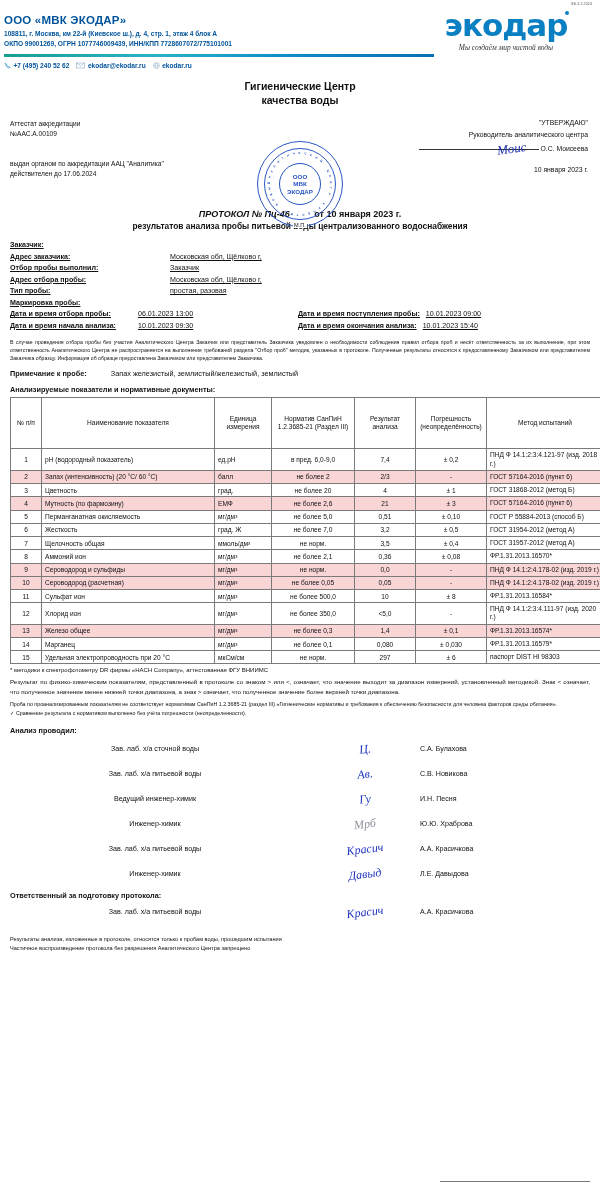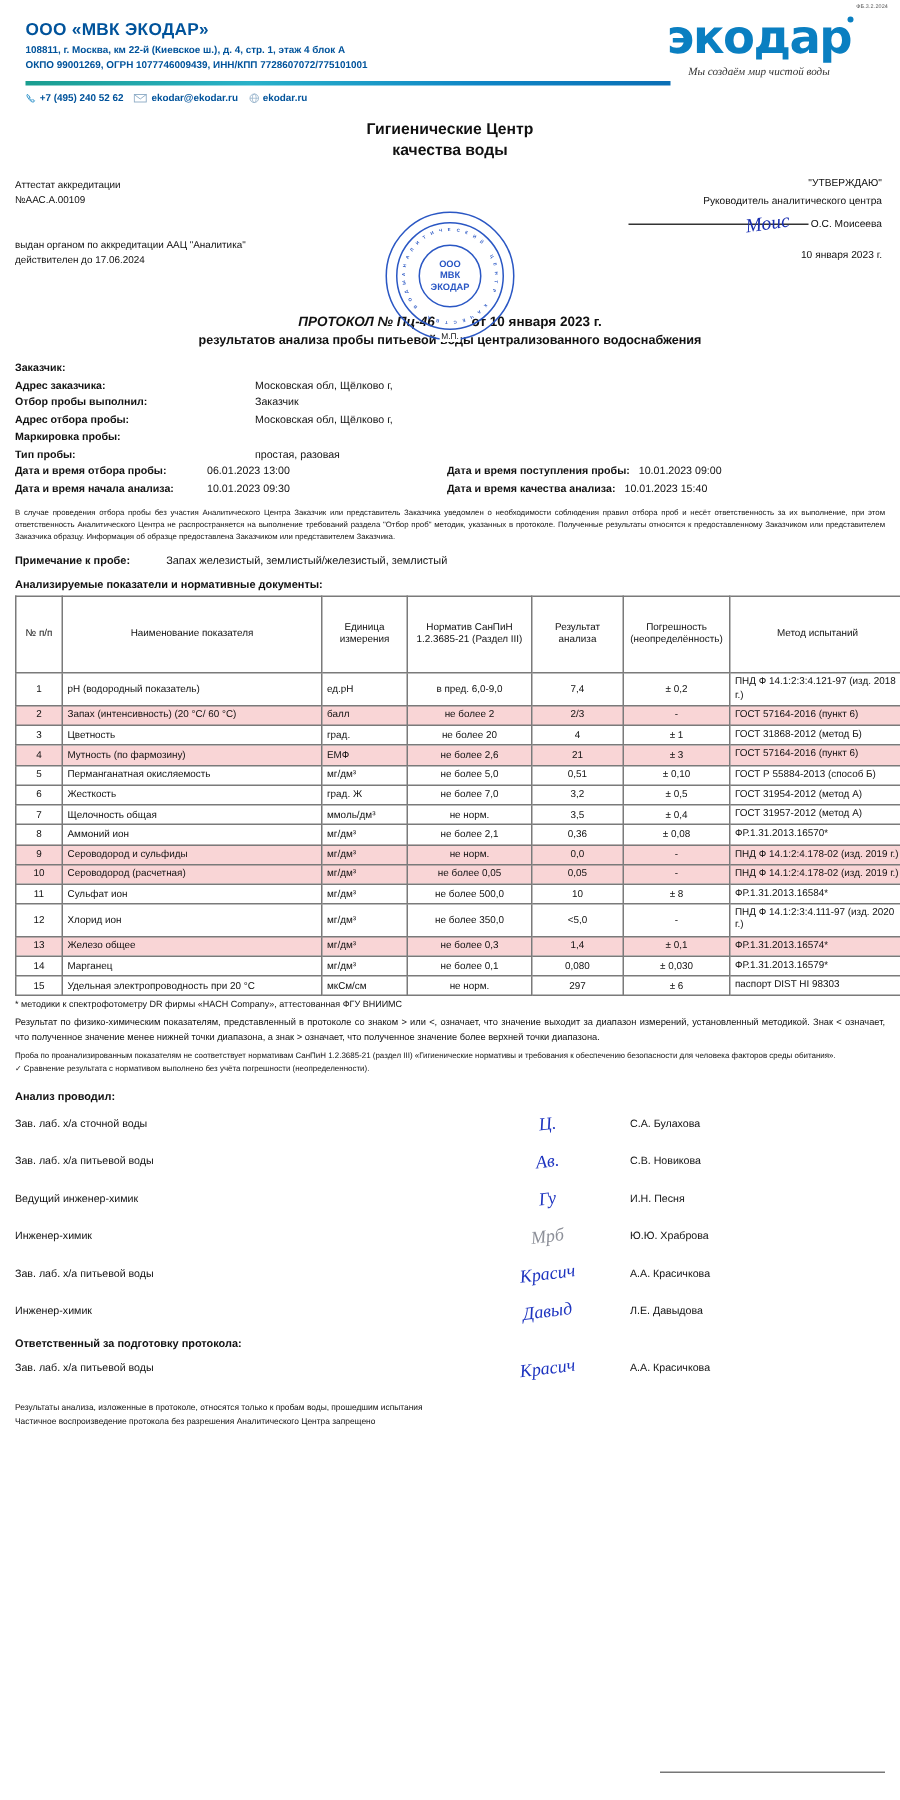--- a/index.html
+++ b/index.html
@@ -5,21 +5,21 @@
   html,body{margin:0;padding:0;}
   body{
     width:600px;min-height:1200px;background:#ffffff;
     font-family:"Liberation Sans","DejaVu Sans",sans-serif;
     color:#111;font-size:7px;position:relative;
   }
   .page{width:600px;min-height:1200px;position:relative;padding:0;box-sizing:border-box;}
 
   
   .doccode{position:absolute;top:2px;right:8px;font-size:3.6px;color:#555;letter-spacing:.1px;}
-  .hdr{position:relative;padding:14px 10px 0 17px;}
+  .hdr{position:relative;padding:14px 10px 0 4px;}
   .hdr-left{width:380px;}
   .company{font-size:11.5px;font-weight:bold;color:#00539b;letter-spacing:.2px;}
   .addr{font-size:6.6px;color:#00539b;margin-top:3px;line-height:1.5;font-weight:bold;}
   .rule{height:3px;width:430px;margin:5px 0 5px 0;
         background:linear-gradient(to right,#1a9e8f 0%,#29b1c9 35%,#0f86c6 70%,#0a6fb5 100%);}
   .contacts{display:flex;align-items:center;gap:7px;font-size:6.6px;color:#00539b;font-weight:bold;}
   .contacts .ci{display:inline-flex;align-items:center;gap:2.5px;}
   .ci svg{display:block;}
 
   
@@ -51,21 +51,21 @@
   .stamp-ring{position:absolute;inset:8px;border-radius:50%;}
   .stamp-ring span{position:absolute;left:50%;top:50%;font-size:2.9px;color:#2a57c4;font-weight:bold;
                    transform-origin:0 0;white-space:nowrap;}
   .stamp-mp{position:absolute;bottom:-1px;left:50%;transform:translateX(-50%);font-size:5.6px;color:#111;background:#fff;padding:0 1px;}
 
   .proto{margin-top:4px;font-size:9px;font-weight:bold;}
   .proto .num{margin-right:22px;font-style:italic;}
   .proto-sub{font-size:8.4px;font-weight:bold;margin-top:2px;}
 
   
-  .cust{margin:9px 10px 0 10px;font-size:7.1px;line-height:1.62;}
+  .cust{margin:9px 10px 0 10px;font-size:7.1px;line-height:1.62;text-decoration:underline;}
   .crow{display:flex;}
   .clab{font-weight:bold;width:160px;flex:0 0 160px;}
   .cval{flex:1;}
   .crow2{display:flex;}
   .crow2 .c1{font-weight:bold;width:128px;flex:0 0 128px;}
   .crow2 .c2{width:160px;flex:0 0 160px;}
   .crow2 .c3{font-weight:bold;flex:0 0 auto;}
   .crow2 .c4{margin-left:6px;}
 
   .fine{margin:7px 10px 0 10px;font-size:5.2px;line-height:1.5;text-align:justify;}
@@ -93,21 +93,21 @@
   
   .fn1{margin:3px 10px 0 10px;font-size:6px;}
   .fn2{margin:4px 10px 0 10px;font-size:6.2px;line-height:1.5;text-align:justify;}
   .fn3{margin:5px 10px 0 10px;font-size:5.3px;line-height:1.5;text-align:justify;}
   .fn4{margin:1px 10px 0 10px;font-size:5.3px;line-height:1.5;}
 
   
   .sigsec{margin:8px 10px 0 10px;}
   .sighead{font-size:7.3px;font-weight:bold;margin-bottom:2px;}
   .sigrow{display:flex;align-items:center;height:25px;font-size:7.1px;}
-  .sigpos{width:290px;flex:0 0 290px;text-align:left;padding-right:10px;}
+  .sigpos{width:290px;flex:0 0 290px;text-align:center;padding-right:10px;}
   .sigmark{width:110px;flex:0 0 110px;text-align:center;color:#1f35c0;
            font-family:"Liberation Serif",serif;font-style:italic;font-size:12px;
            transform:rotate(-7deg);}
   .sigmark.g{color:#8d9099;}
   .signame{flex:1;font-size:7.1px;}
   .respline{font-size:7.3px;font-weight:bold;margin-top:4px;}
 
   .tail{margin:10px 10px 0 10px;font-size:5.6px;line-height:1.7;}
   .botline{position:absolute;right:10px;bottom:18px;width:150px;border-top:.8px solid #777;}
 </style>
@@ -257,39 +257,39 @@
         </div>
         <div class="crow">
           <div class="clab">Отбор пробы выполнил:</div>
           <div class="cval">Заказчик</div>
         </div>
         <div class="crow">
           <div class="clab">Адрес отбора пробы:</div>
           <div class="cval">Московская обл, Щёлково г,</div>
         </div>
         <div class="crow">
+          <div class="clab">Тип пробы:</div>
+          <div class="cval">простая, разовая</div>
+        </div>
+        <div class="crow">
           <div class="clab">Маркировка пробы:</div>
           <div class="cval"></div>
-        </div>
-        <div class="crow">
-          <div class="clab">Тип пробы:</div>
-          <div class="cval">простая, разовая</div>
         </div>
       </div>
     <div id="custdates">
         <div class="crow2">
           <div class="c1">Дата и время отбора пробы:</div>
           <div class="c2">06.01.2023 13:00</div>
           <div class="c3">Дата и время поступления пробы:</div>
           <div class="c4">10.01.2023 09:00</div>
         </div>
         <div class="crow2">
           <div class="c1">Дата и время начала анализа:</div>
           <div class="c2">10.01.2023 09:30</div>
-          <div class="c3">Дата и время качества анализа:</div>
+          <div class="c3">Дата и время окончания анализа:</div>
           <div class="c4">10.01.2023 15:40</div>
         </div>
       </div>
   </div>
 
   <div class="fine">В случае проведения отбора пробы без участия Аналитического Центра Заказчик или представитель Заказчика уведомлен о необходимости соблюдения правил отбора проб и несёт ответственность за их выполнение, при этом ответственность Аналитического Центра не распространяется на выполнение требований раздела "Отбор проб" методик, указанных в протоколе. Полученные результаты относятся к предоставленному Заказчиком или представителем Заказчика образцу. Информация об образце предоставлена Заказчиком или представителем Заказчика.</div>
 
   <div class="note">
     <b>Примечание к пробе:</b>
     <span class="nv">Запах железистый, землистый/железистый, землистый</span>

